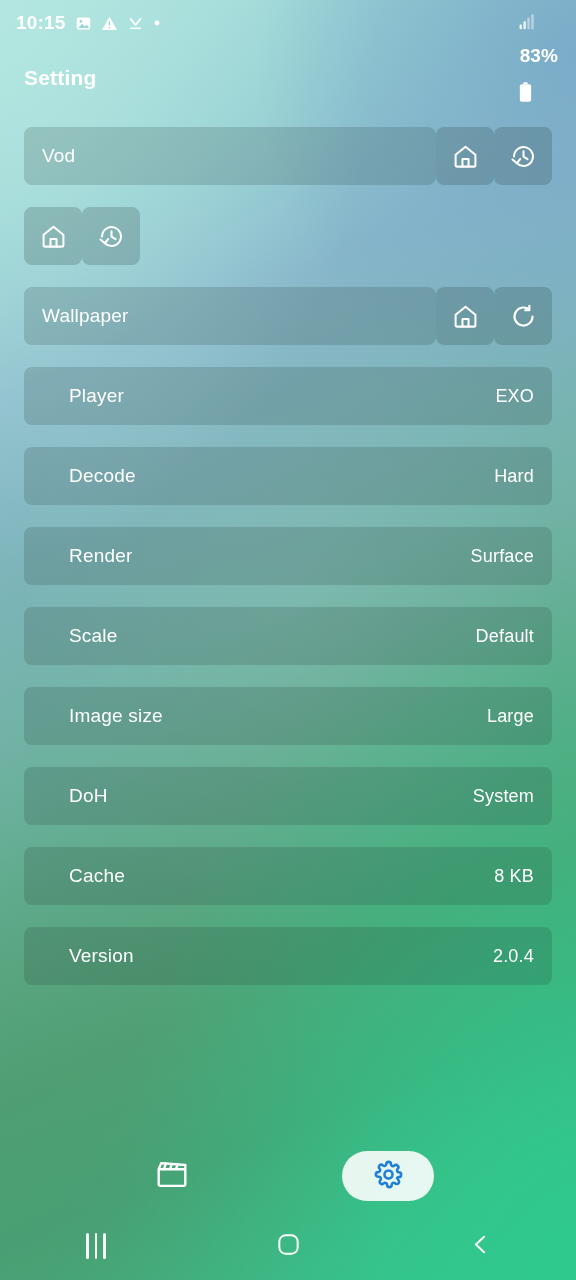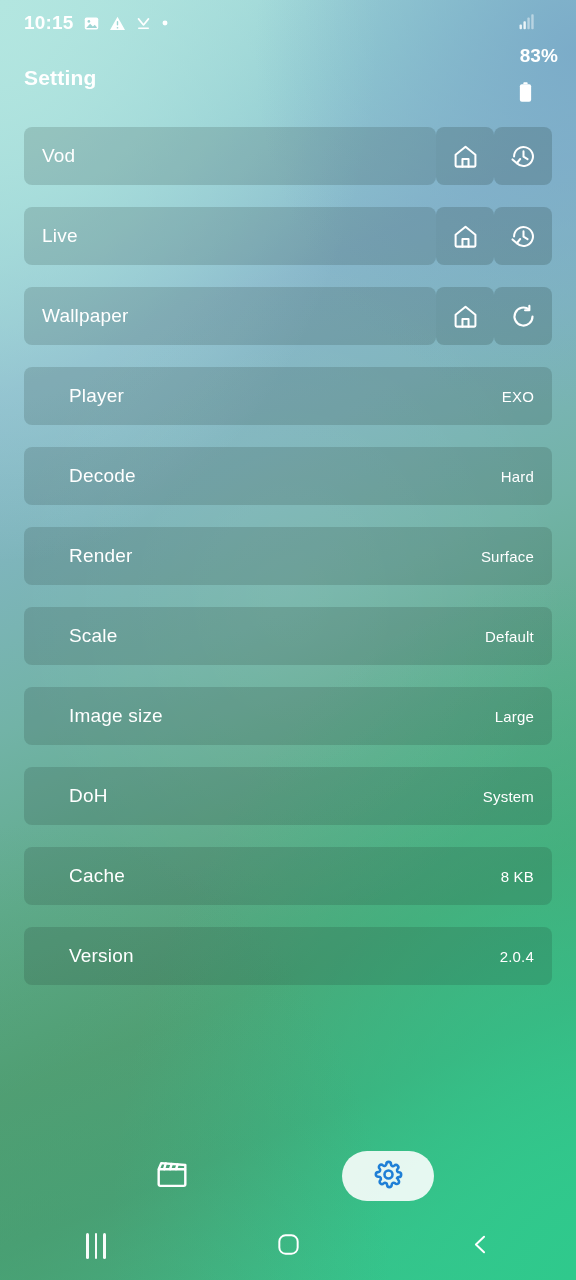--- a/index.html
+++ b/index.html
@@ -43,21 +43,21 @@
   }
   .bg-soft {
     position:absolute; inset:0;
     background:radial-gradient(70% 38% at 50% 46%, rgba(255,255,255,.07) 0%, rgba(255,255,255,0) 70%);
   }
 
   
   .status-bar {
     position:absolute; top:0; left:0; right:0; height:46px;
     display:flex; align-items:center;
-    padding:0 18px 0 24px;
+    padding:0 18px 0 16px;
     color:#ffffff;
   }
   .status-left { display:flex; align-items:center; gap:9px; }
   .status-right { margin-left:auto; display:flex; align-items:flex-start; gap:15px;flex-direction:column; }
   .clock { font-size:19px; font-weight:600; letter-spacing:.2px; }
   .sicon { display:flex; align-items:center; }
   .batt-pct { font-size:19px; font-weight:600; margin-left:1px; letter-spacing:.1px; }
 
   
   .page-title {
@@ -80,21 +80,21 @@
     border-radius:8px;
     background:rgba(30,48,44,.17);
     display:flex; align-items:center;
     padding:0 18px;
   }
   .row-bar.full { width:100%;padding-left:45px; }
   .row-label {
     font-size:19px; color:#ffffff; letter-spacing:.2px;
   }
   .row-value {
-    margin-left:auto; font-size:15px; color:#ffffff; letter-spacing:.2px;
+    margin-left:auto; font-size:18px; color:#ffffff; letter-spacing:.2px;
   }
   .icon-btn {
     flex:0 0 auto;
     width:58px; height:58px;
     border-radius:8px;
     background:rgba(30,48,44,.20);
     display:flex; align-items:center; justify-content:center;
   }
   .icon-btn svg { display:block; }
 
@@ -237,23 +237,20 @@
           <svg width="27" height="27" viewBox="0 0 24 24" fill="none" stroke="#fff" stroke-width="1.8" stroke-linecap="round" stroke-linejoin="round">
             <path d="M3.6 12 a8.4 8.4 0 1 1 2.5 6"></path>
             <path d="M2.2 14.6 L6.1 18 L9.1 14.2"></path>
             <path d="M12 7.4 V12.2 L15.6 14.4"></path>
           </svg>
         </span>
       </div>
     </div>
 
     <div class="setting-row">
-      <div class="row-bar">
-        <span class="row-label">Live</span>
-      </div>
       <div class="icon-btn">
         <span>
           <svg width="27" height="27" viewBox="0 0 24 24" fill="none" stroke="#fff" stroke-width="1.8" stroke-linecap="round" stroke-linejoin="round">
             <path d="M3.2 10.4 L12 3.4 L20.8 10.4 V20 a1 1 0 0 1 -1 1 H4.2 a1 1 0 0 1 -1 -1 Z"></path>
             <path d="M9.3 21 V14.3 h5.4 V21"></path>
           </svg>
         </span>
       </div>
       <div class="icon-btn">
         <span>

